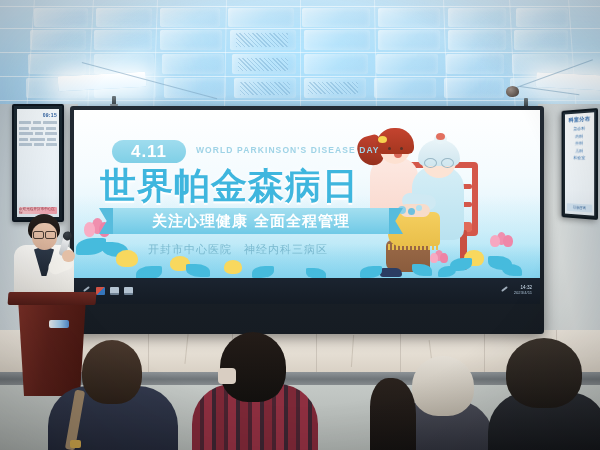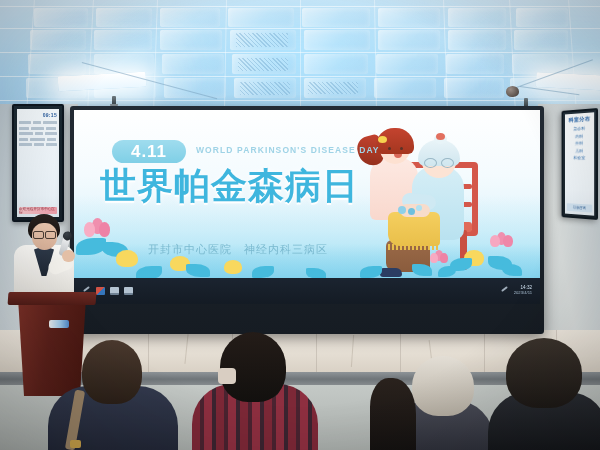--- a/index.html
+++ b/index.html
@@ -546,20 +546,23 @@
         <div class="leaf-blue" style="left:178px;top:156px;width:22px;height:12px"></div>
         <div class="leaf-blue" style="left:232px;top:158px;width:20px;height:11px;transform:scaleX(-1)"></div>
         <div class="leaf-blue" style="left:286px;top:156px;width:22px;height:12px"></div>
         <div class="leaf-blue" style="left:338px;top:154px;width:20px;height:12px;transform:scaleX(-1)"></div>
 
         <div class="badge">
           <span>4.11</span>
         </div>
         <div class="eng">WORLD PARKINSON'S DISEASE DAY</div>
         <div class="title-cn">世界帕金森病日</div>
+        <div class="ribbon">
+          <span>关注心理健康 全面全程管理</span>
+        </div>
         <div class="org">开封市中心医院　神经内科三病区</div>
       </div>
 
       <div class="taskbar">
         <div class="tb-left">
           <div class="tb-ico pen"></div>
           <div class="tb-ico win"></div>
           <div class="tb-ico mon"></div>
           <div class="tb-ico mon"></div>
         </div>

